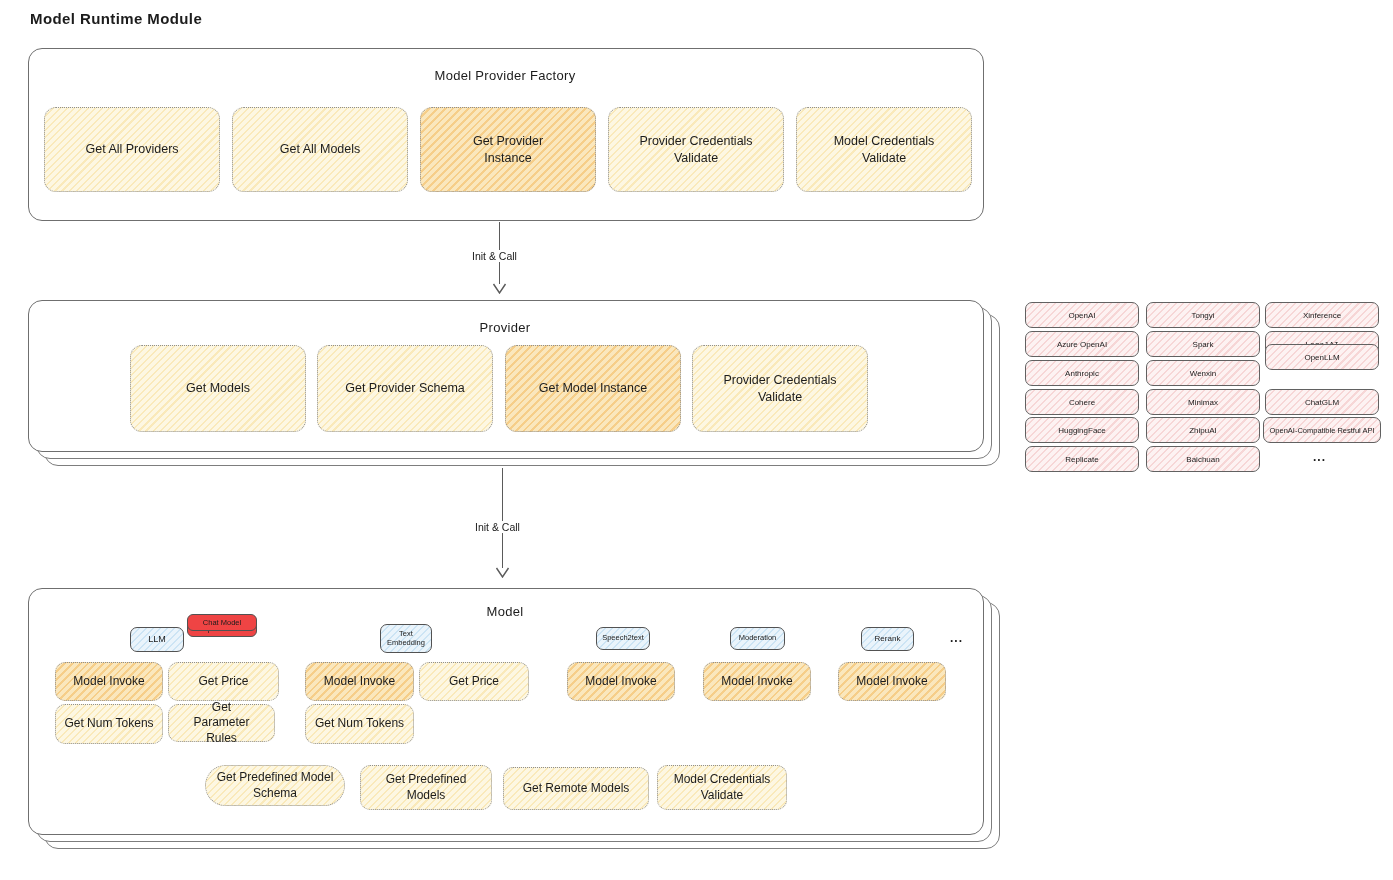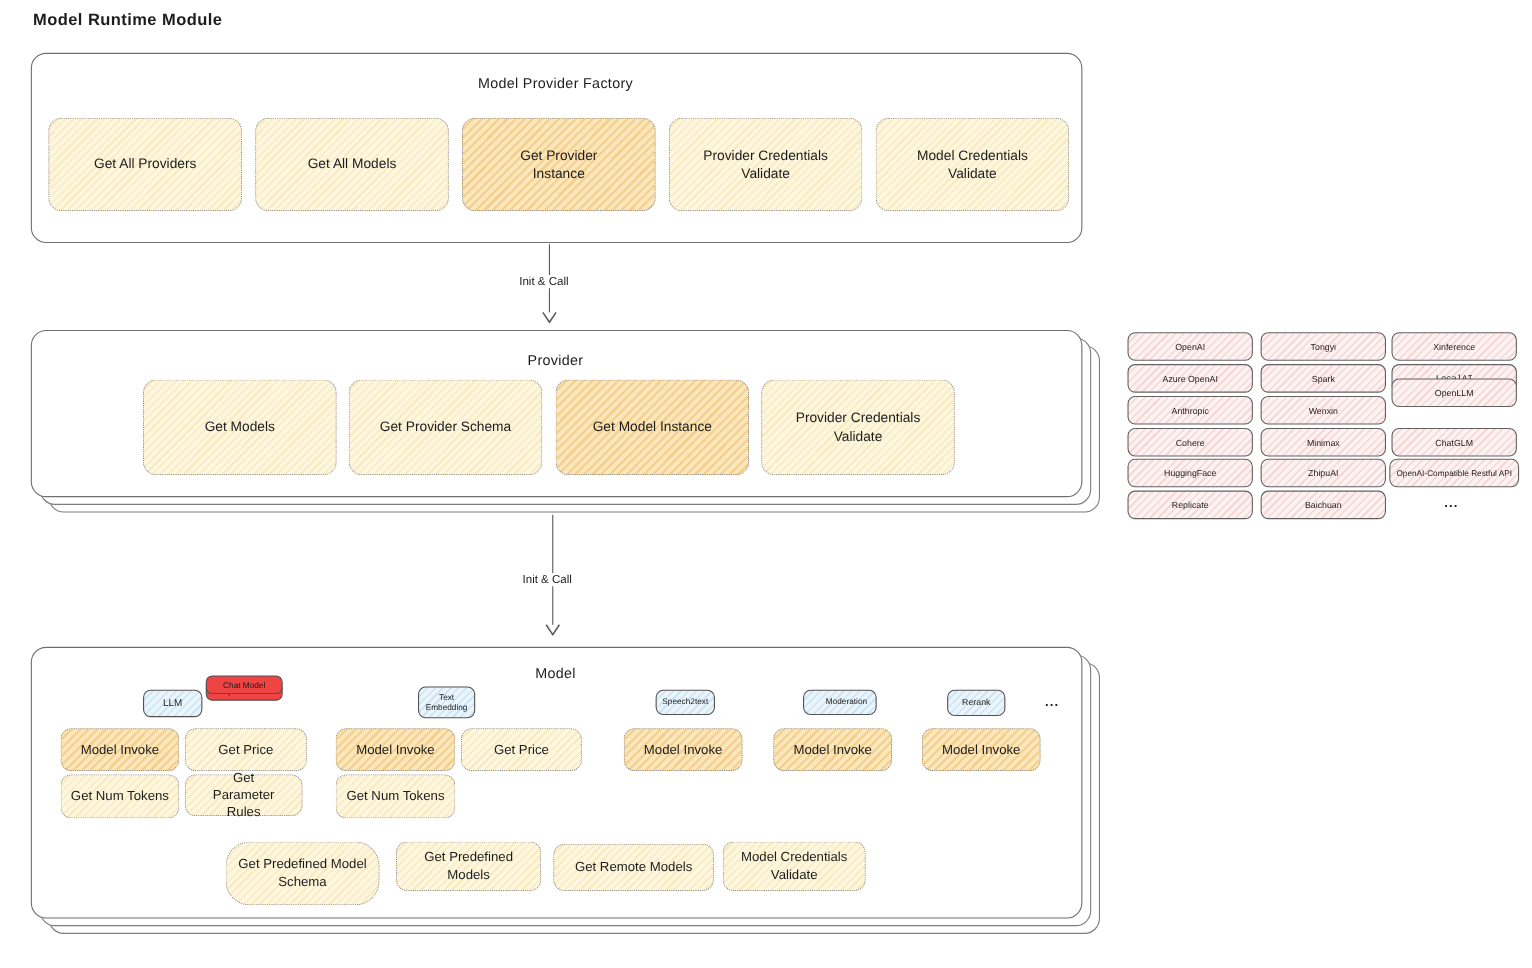--- a/index.html
+++ b/index.html
@@ -99,33 +99,33 @@
 <div class="layer" style="left:44px;top:602px;width:954px;height:245px;"></div>
 <div class="layer" style="left:36px;top:595px;width:954px;height:245px;"></div>
 <div class="card" style="left:28px;top:588px;width:954px;height:245px;"></div>
 <div class="card-title" style="left:28px;top:604px;width:954px;">Model</div>
 
 <div class="tab" style="left:130px;top:627px;width:52px;height:23px;">LLM</div>
 <div class="minitab" style="left:187px;top:620px;width:68px;height:15px;">Completion Model</div>
 <div class="minitab" style="left:187px;top:614px;width:68px;height:15px;">Chat Model</div>
 <div class="tab" style="left:380px;top:624px;width:52px;height:29px;font-size:7.5px;padding:0 6px;box-sizing:border-box;">Text Embedding</div>
 <div class="tab" style="left:596px;top:627px;width:52px;height:21px;font-size:7.5px;">Speech2text</div>
-<div class="tab" style="left:730px;top:627px;width:53px;height:21px;font-size:7.5px;padding-left:12px;">Moderation</div>
+<div class="tab" style="left:730px;top:627px;width:53px;height:21px;font-size:7.5px;">Moderation</div>
 <div class="tab" style="left:861px;top:627px;width:51px;height:22px;font-size:8px;">Rerank</div>
 <div class="ellipsis" style="left:950px;top:631px;">...</div>
 
 <div class="fn sm hl" style="left:55px;top:662px;width:106px;height:37px;">Model Invoke</div>
 <div class="fn sm" style="left:168px;top:662px;width:109px;height:37px;">Get Price</div>
 <div class="fn sm" style="left:55px;top:704px;width:106px;height:38px;">Get Num Tokens</div>
 <div class="fn sm" style="left:168px;top:704px;width:107px;height:38px;padding:0 14px;box-sizing:border-box;">Get Parameter Rules</div>
 
 <div class="fn sm hl" style="left:305px;top:662px;width:107px;height:37px;">Model Invoke</div>
 <div class="fn sm" style="left:419px;top:662px;width:108px;height:37px;">Get Price</div>
 <div class="fn sm" style="left:305px;top:704px;width:107px;height:38px;">Get Num Tokens</div>
 
 <div class="fn sm hl" style="left:567px;top:662px;width:106px;height:37px;">Model Invoke</div>
 <div class="fn sm hl" style="left:703px;top:662px;width:106px;height:37px;">Model Invoke</div>
 <div class="fn sm hl" style="left:838px;top:662px;width:106px;height:37px;">Model Invoke</div>
 
-<div class="fn sm" style="left:205px;top:765px;width:140px;height:58px;padding:0 8px;box-sizing:border-box;border-radius:22px;">Get Predefined Model Schema</div>
+<div class="fn sm" style="left:205px;top:765px;width:140px;height:41px;padding:0 8px;box-sizing:border-box;border-radius:22px;">Get Predefined Model Schema</div>
 <div class="fn sm" style="left:360px;top:765px;width:132px;height:45px;padding:0 20px;box-sizing:border-box;">Get Predefined Models</div>
 <div class="fn sm" style="left:503px;top:767px;width:144px;height:41px;text-align:right;">Get Remote Models</div>
 <div class="fn sm" style="left:657px;top:765px;width:130px;height:45px;padding:0 14px;box-sizing:border-box;">Model Credentials Validate</div>
 
 </body></html>

